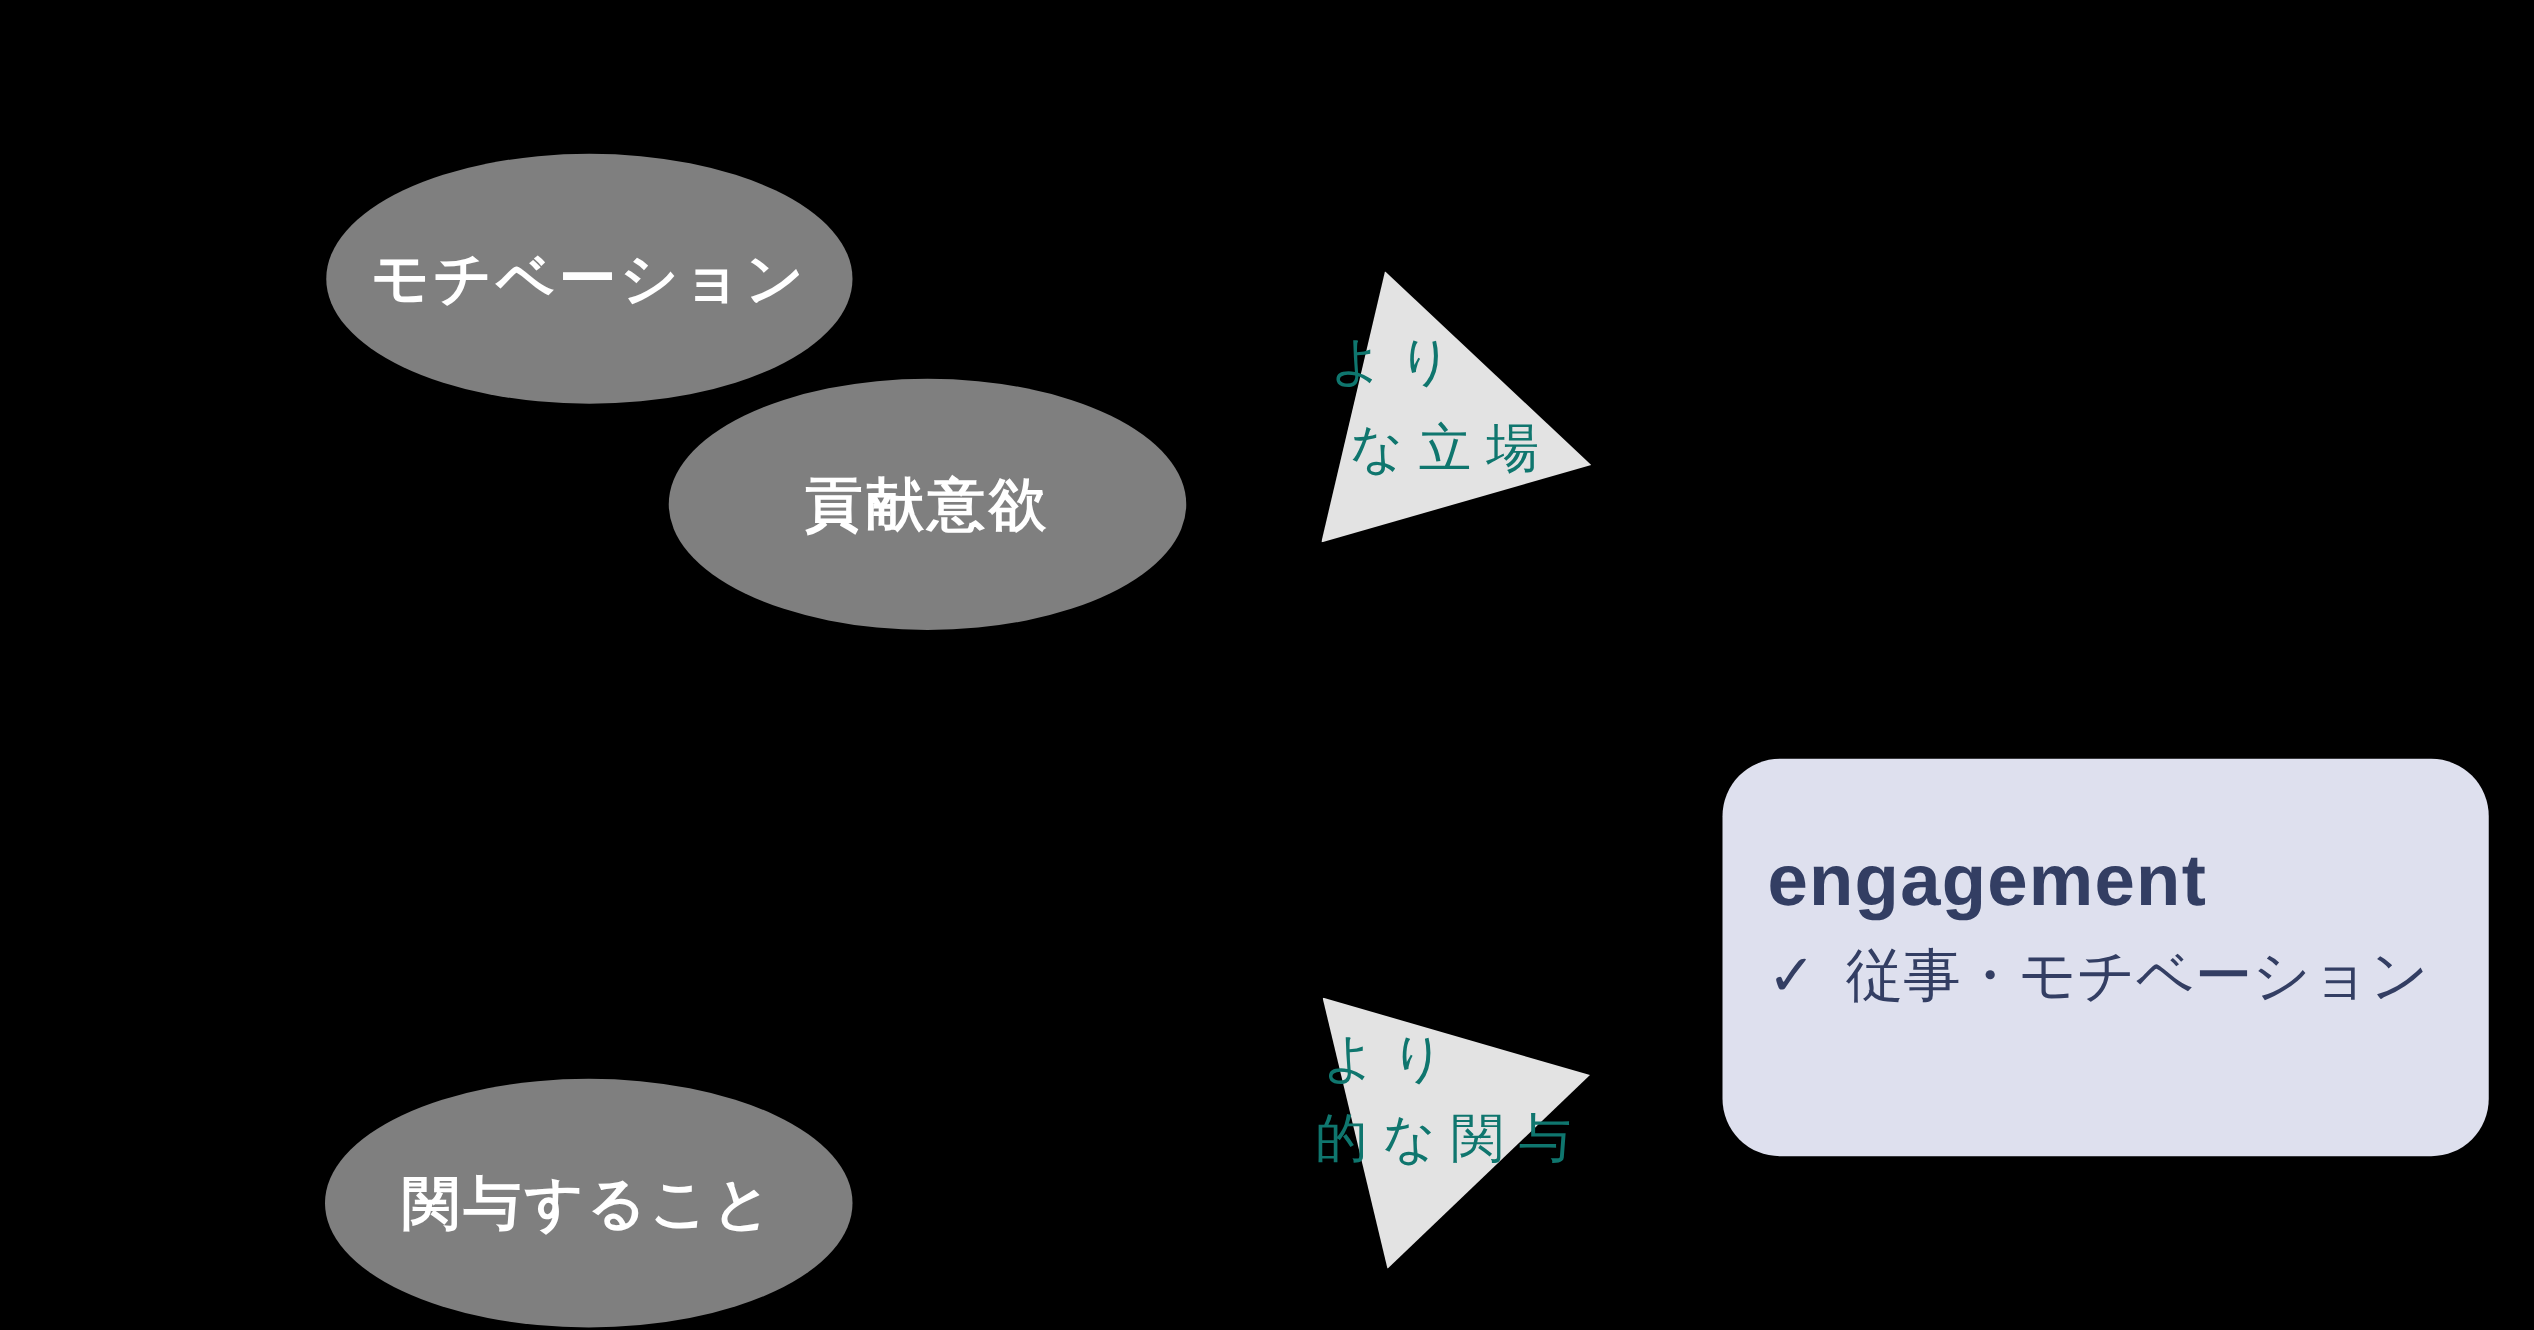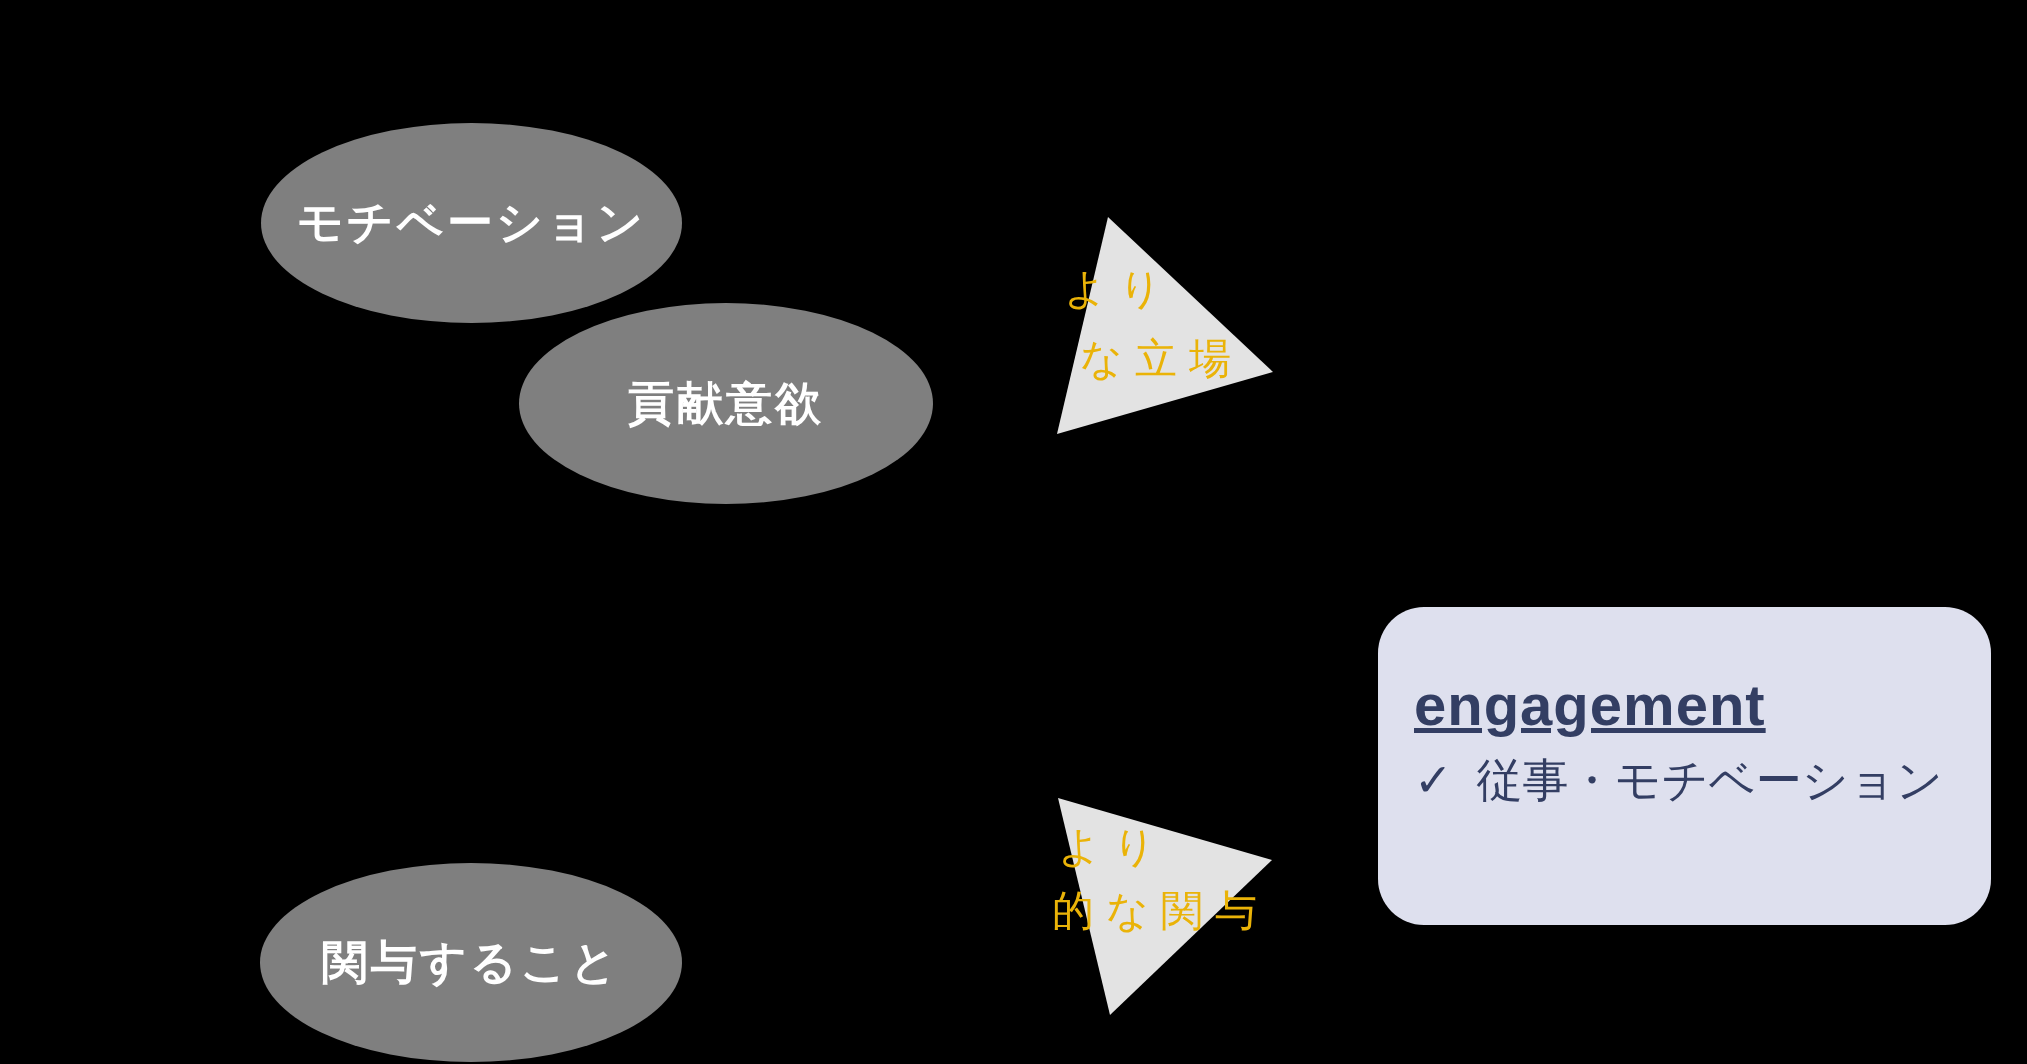--- a/index.html
+++ b/index.html
@@ -53,21 +53,20 @@
     border-radius: 46px;
     box-sizing: border-box;
     padding: 62px 20px 0 36px;
     color: #333E63;
   }
   .def-title {
     font-size: 58px;
     font-weight: bold;
     line-height: 72px;
     letter-spacing: 1px;
-    text-decoration: underline;
   }
   .def-item {
     font-size: 46px;
     line-height: 78px;
     white-space: nowrap;
   }
   .def-item .check {
     display: inline-block;
     margin-right: 24px;
   }
@@ -84,33 +83,33 @@
   }
   .triangle-bottom {
     left: 1058px;
     top: 798px;
     width: 214px;
     height: 217px;
     clip-path: polygon(0px 0px, 214px 62px, 52px 217px);
   }
   .tri-text {
     position: absolute;
-    color: #eab308;
+    color: #0f766e;
     font-size: 42px;
     letter-spacing: 12px;
     white-space: nowrap;
     line-height: 46px;
   }
   #tri-top-line1    { left: 1064px; top: 266px; }
   #tri-top-line2    { left: 1080px; top: 336px; }
   #tri-bottom-line1 { left: 1058px; top: 824px; }
   #tri-bottom-line2 { left: 1052px; top: 888px; }
   #el-motivation   { left: 261px; top: 123px; width: 421px; height: 200px; }
   #el-loyalty      { left: 4px;   top: 302px; width: 416px; height: 201px; }
-  #el-contribution { left: 519px; top: 303px; width: 414px; height: 201px; }
+  #el-contribution { left: 535px; top: 303px; width: 414px; height: 201px; }
   #el-commitment   { left: 260px; top: 863px; width: 422px; height: 199px; }
   #el-engagement   { left: 1378px; top: 336px; width: 613px; height: 312px; }
 </style>
 </head>
 <body>
 
 <div id="stage">
 
   <div class="def-box">
     <div class="def-title">engagement</div>

